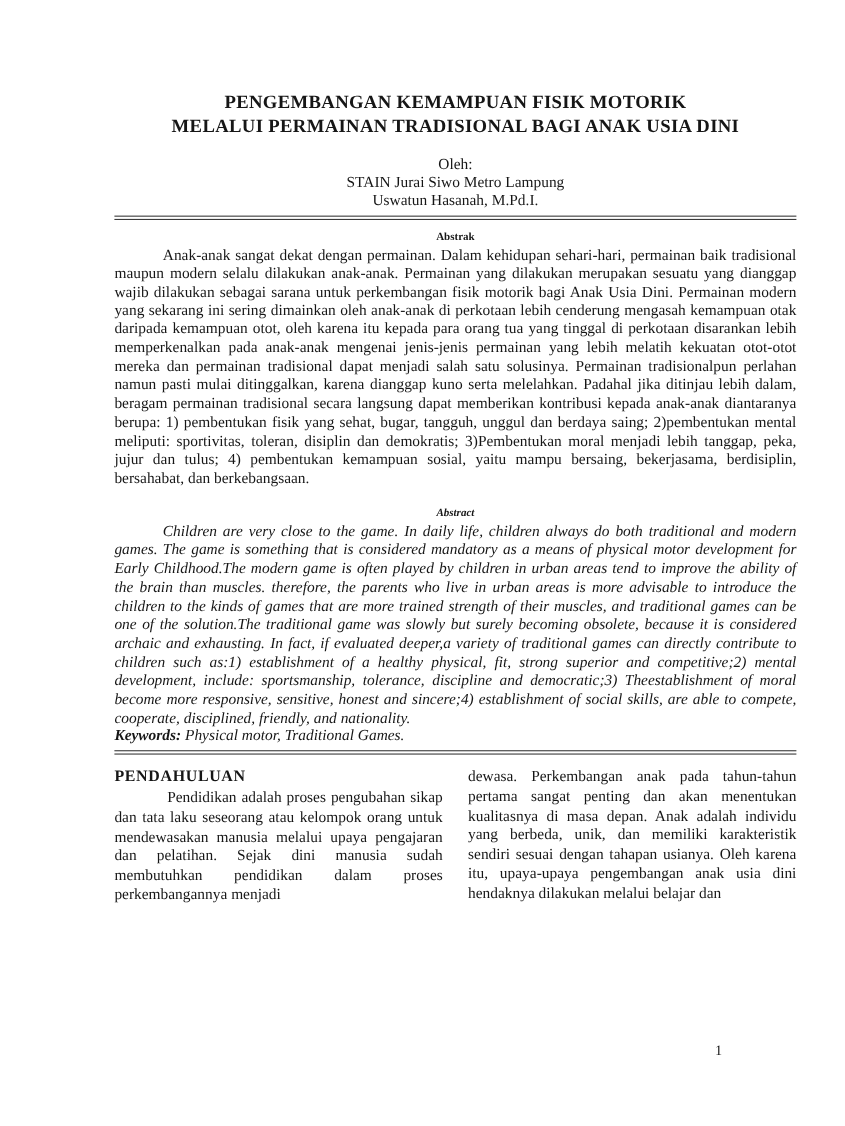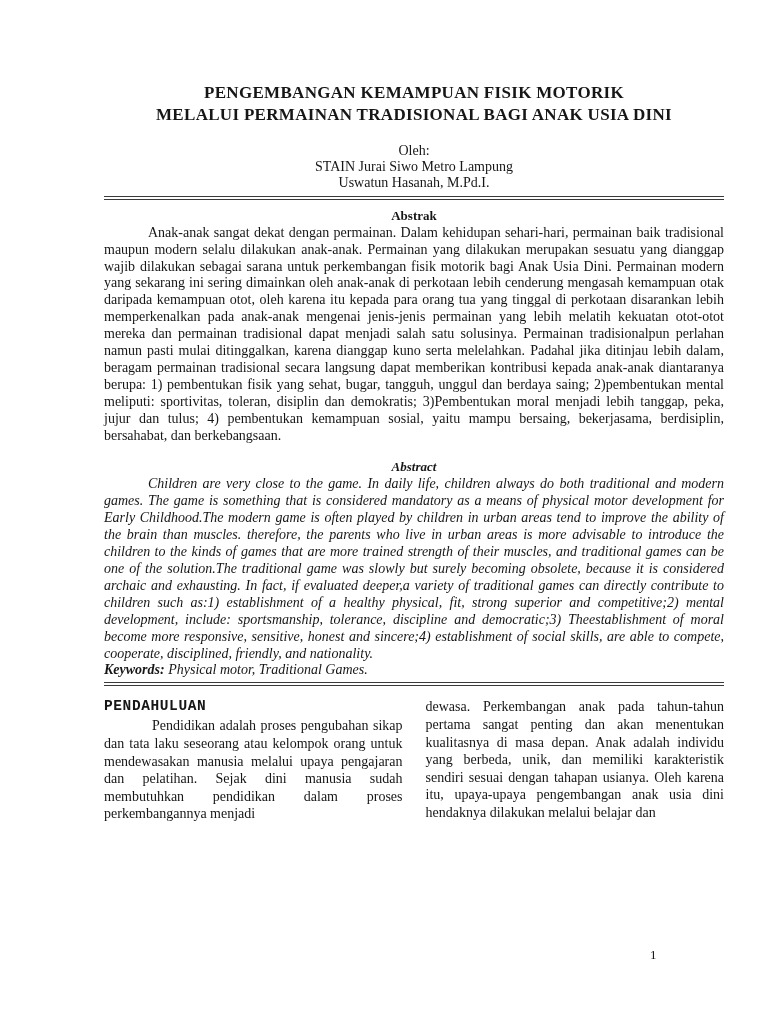--- a/index.html
+++ b/index.html
@@ -46,21 +46,21 @@
     height: 4px;
     border-top: 1.5px solid #3a3a3a;
     border-bottom: 1px solid #3a3a3a;
     margin-top: 4px;
   }
   .double-rule.bottom { margin-top: 3px; }
   
   .section-heading {
     text-align: center;
     font-weight: bold;
-    font-size: 13px;
+    font-size: 10px;
     margin-top: 7px;
     line-height: 18px;
   }
   .section-heading.italic { font-style: italic; }
   .abstract-body {
     font-size: 14px;
     line-height: 16.95px;
     text-align: justify;
     text-indent: 44px;
   }
@@ -78,21 +78,20 @@
     display: flex;
     gap: 23px;
   }
   .col { width: 298.5px; }
   .intro-heading {
     font-weight: bold;
     font-size: 14.5px;
     letter-spacing: 0.6px;
     line-height: 18px;
     margin-bottom: 2px;
-    font-family: Liberation Mono, monospace;
   }
   .col-body {
     font-size: 14px;
     line-height: 17.6px;
     text-align: justify;
   }
   .col-body.indent { text-indent: 48px; }
   .col.right { padding-top: 1px; }
   
   .page-number {

